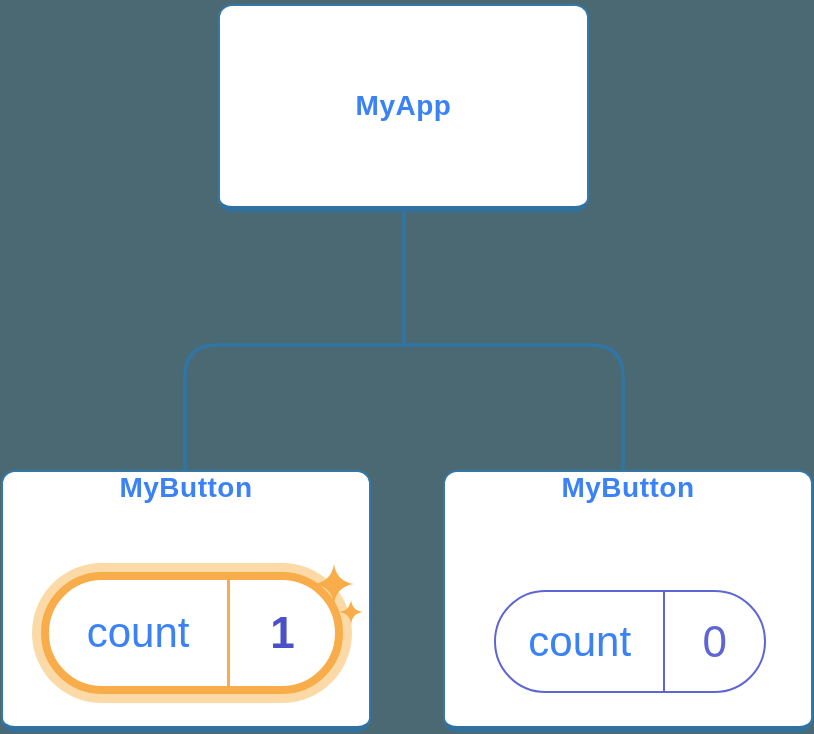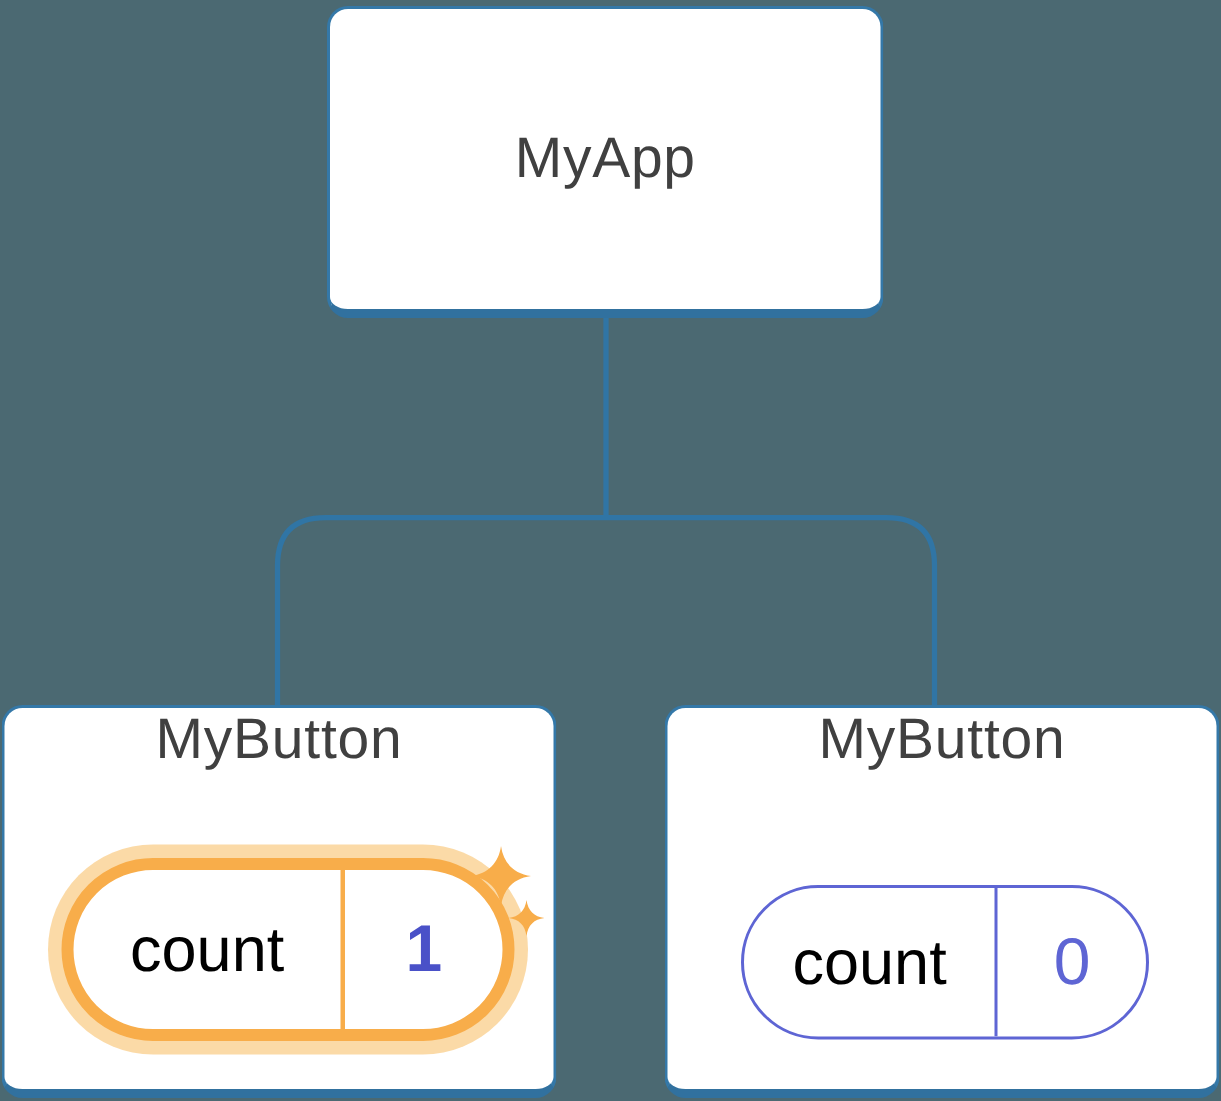--- a/index.html
+++ b/index.html
@@ -22,23 +22,23 @@
     flex-direction:column;
     align-items:center;
   }
   .node-root{
     left:218px;top:4px;width:371px;height:208px;
     justify-content:center;
   }
   .node-child-left{left:1px;top:470px;width:370px;height:262px;}
   .node-child-right{left:443px;top:470px;width:370px;height:262px;}
   .node-title{
-    color:#404040;
-    font-size:38px;
-    font-weight:400;
+    color:#3b82f6;
+    font-size:28px;
+    font-weight:700;
     letter-spacing:0.5px;
   }
   .node-child-left .node-title,
   .node-child-right .node-title{}
   .pill{
     box-sizing:border-box;
     display:flex;
     align-items:stretch;
     background:#ffffff;
     border-radius:999px;
@@ -59,21 +59,21 @@
   }
   .pill-cell{
     display:flex;align-items:center;justify-content:center;
     box-sizing:border-box;
   }
   .pill-cell-name{flex:1.7;}
   .pill-cell-value{flex:1;}
   .pill-highlight .pill-cell-value{border-left:3px solid #f8ad4a;}
   .pill-plain .pill-cell-value{border-left:2.5px solid #5e65d4;}
   .state-name{
-    color:#000000;
+    color:#3b82f6;
     font-size:42px;
     font-weight:400;
   }
   .state-value{
     color:#4a51c8;
     font-size:44px;
   }
   .pill-highlight .state-value{font-weight:700;}
   .pill-plain .state-value{font-weight:400;color:#5e65d4;}
   .sparkles{

